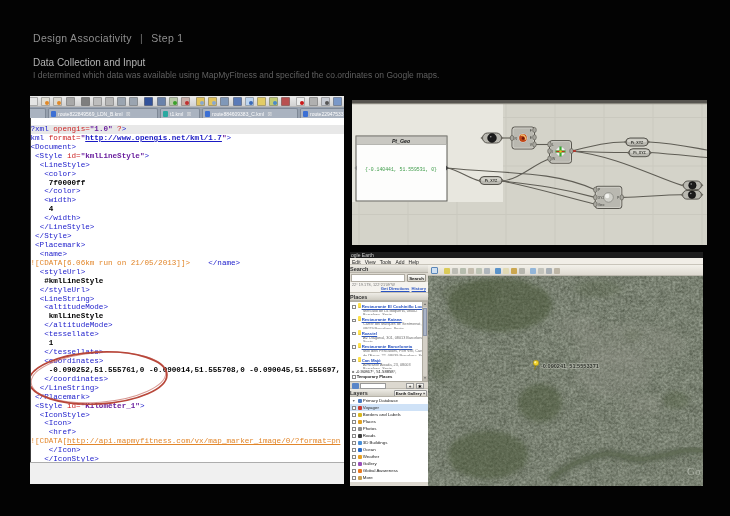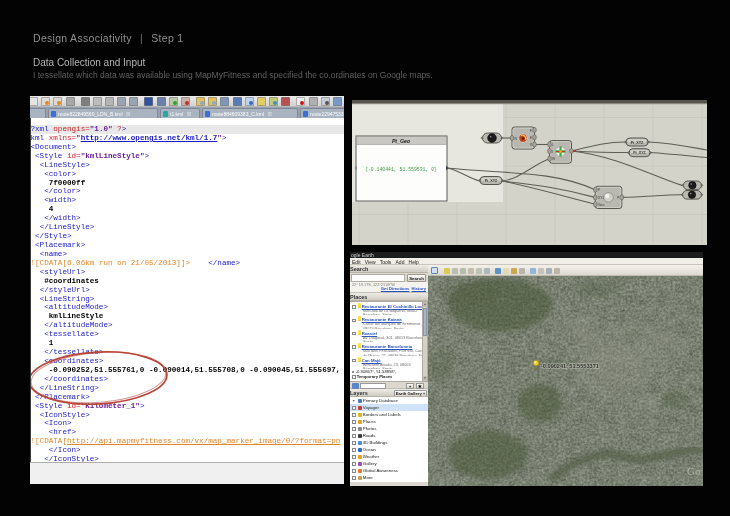--- a/index.html
+++ b/index.html
@@ -39,21 +39,21 @@
 .gewhite{background:#fff;border:1px solid #b0aca2}
 .lk{color:#2853c2;text-decoration:underline}
 .pname{color:#2853c2;text-decoration:underline;font-weight:bold;font-size:4.3px;white-space:nowrap}
 .paddr{color:#6e6e6e;font-size:3.8px;line-height:4.4px;white-space:nowrap;overflow:hidden}
 .cb{display:inline-block;width:3.5px;height:3.5px;border:.5px solid #888;background:#fff;vertical-align:middle}
 .lrow{height:7px;line-height:7px;white-space:nowrap;color:#222;font-size:4.4px;padding-left:2px}
 .licon{display:inline-block;width:4px;height:4px;border-radius:1px;vertical-align:middle;margin:0 1px}
 </style></head><body>
 <div class="abs title">Design Associativity <span class="sep">|</span> Step 1</div>
 <div class="abs h2">Data Collection and Input</div>
-<div class="abs para">I tessellate which data was available using MapMyFitness and specified the co.ordinates on Google maps.</div>
+<div class="abs para">I determined which data was available using MapMyFitness and specified the co.ordinates on Google maps.</div>
 
 <div class="abs npp">
     <div class="npp-tb">
       <div class="ic" style="left:-1px;background:#e4e4e4"></div>
       <div class="ic" style="left:11.2px;background:#e0ddd4">
         <i style="position:absolute;right:0;bottom:0;width:4px;height:4px;border-radius:2px;background:#e08828"></i>
       </div>
       <div class="ic" style="left:23.4px;background:#dcd9d0">
         <i style="position:absolute;right:0;bottom:0;width:4px;height:4px;border-radius:2px;background:#e08828"></i>
       </div>
@@ -99,37 +99,37 @@
     <div class="npp-tabs">
 <div class="tab" style="left:-40px;width:56px">ml </div>
 <div class="tab" style="left:18px;width:110px"><span class="fic"></span>route822849569_LDN_B.kml <span class="x">☒</span></div>
 <div class="tab" style="left:130px;width:40px"><span class="fic" style="background:#2aa8a0"></span>t1.kml <span class="x">☒</span></div>
 <div class="tab" style="left:172px;width:96px"><span class="fic"></span>route884609383_C.kml <span class="x">☒</span></div>
 <div class="tab" style="left:270px;width:80px"><span class="fic"></span>route229475335_L</div>
 </div>
     <div class="code">
       <div class="hl1"></div>
       <pre><span class="kt">?xml </span><span class="ka">opengis=</span><span class="kv">"1.0"</span><span class="ka"> ?</span><span class="kt">&gt;</span>
-<span class="kt">kml </span><span class="ka">xmlns=</span><span class="kv">"</span><span class="ku">http://www.opengis.net/kml/1.7</span><span class="kv">"</span><span class="kt">&gt;</span>
+<span class="kt">kml </span><span class="ka">format=</span><span class="kv">"</span><span class="ku">http://www.opengis.net/kml/1.7</span><span class="kv">"</span><span class="kt">&gt;</span>
 <span class="kt">&lt;Document&gt;</span>
  <span class="kt">&lt;Style </span><span class="ka">id=</span><span class="kv">"kmlLineStyle"</span><span class="kt">&gt;</span>
   <span class="kt">&lt;LineStyle&gt;</span>
    <span class="kt">&lt;color&gt;</span>
     <span class="kc">7f0000ff</span>
    <span class="kt">&lt;/color&gt;</span>
    <span class="kt">&lt;width&gt;</span>
     <span class="kc">4</span>
    <span class="kt">&lt;/width&gt;</span>
   <span class="kt">&lt;/LineStyle&gt;</span>
  <span class="kt">&lt;/Style&gt;</span>
  <span class="kt">&lt;Placemark&gt;</span>
   <span class="kt">&lt;name&gt;</span>
 <span class="kd">![CDATA[6.06km run on 21/05/2013]]&gt;</span>    <span class="kt">&lt;/name&gt;</span>
   <span class="kt">&lt;styleUrl&gt;</span>
-   <span class="kc">#coordinates</span>
+   <span class="kc">#kmlLineStyle</span>
   <span class="kt">&lt;/styleUrl&gt;</span>
   <span class="kt">&lt;LineString&gt;</span>
    <span class="kt">&lt;altitudeMode&gt;</span>
     <span class="kc">kmlLineStyle</span>
    <span class="kt">&lt;/altitudeMode&gt;</span>
    <span class="kt">&lt;tessellate&gt;</span>
     <span class="kc">1</span>
    <span class="kt">&lt;/tessellate&gt;</span>
    <span class="kt">&lt;coordinates&gt;</span>
     <span class="kc">-0.090252,51.555761,0 -0.090014,51.555708,0 -0.090045,51.555697,</span>

